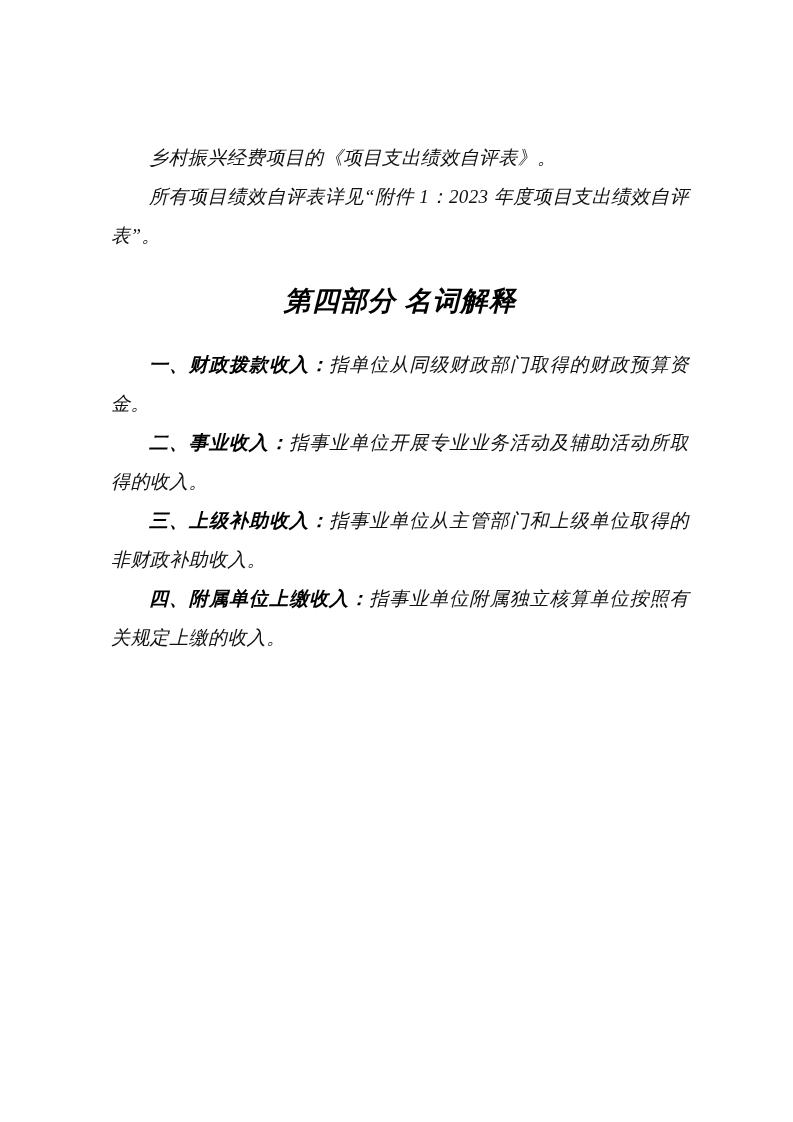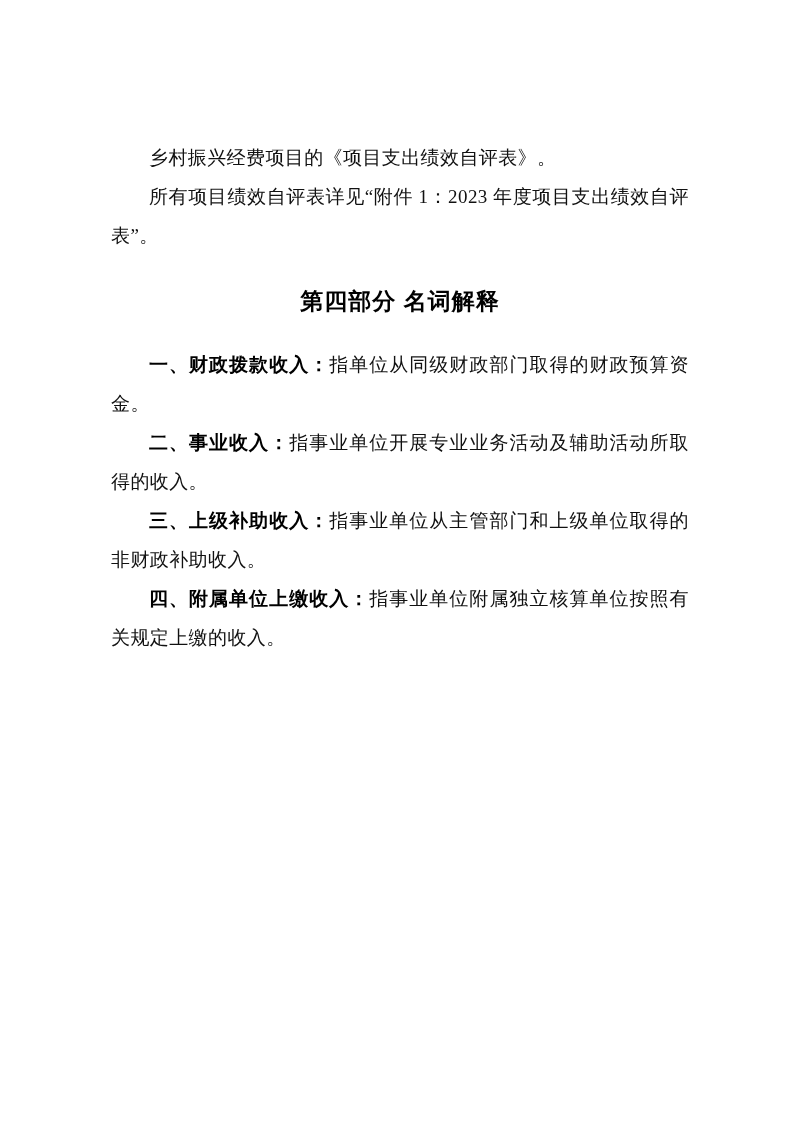--- a/index.html
+++ b/index.html
@@ -8,20 +8,21 @@
     background: #ffffff;
   }
   .page {
     position: relative;
     width: 793px;
     height: 1094px;
     background: #ffffff;
     overflow: hidden;
     font-family: "Liberation Serif", "DejaVu Serif", serif;
     color: #111111;
+    font-style: italic;
   }
   .content {
     position: absolute;
     top: 138px;
     left: 111px;
     width: 578px;
   }
   .para {
     margin: 0;
     font-size: 19px;
@@ -34,21 +35,21 @@
   .para b,
   .para .term {
     font-family: "Liberation Sans", "DejaVu Sans", sans-serif;
     font-weight: 700;
     color: #000000;
     margin-top: 40px;
   }
   .section-heading {
     margin: 30px 0 28px 0;
     font-family: "Liberation Sans", "DejaVu Sans", sans-serif;
-    font-size: 23px;
+    font-size: 27px;
     font-weight: 700;
     text-align: center;
     color: #000000;
     letter-spacing: 1px;
     line-height: 32px;
   }
   .page-number {
     position: absolute;
     top: 1127px;
     right: 96px;

